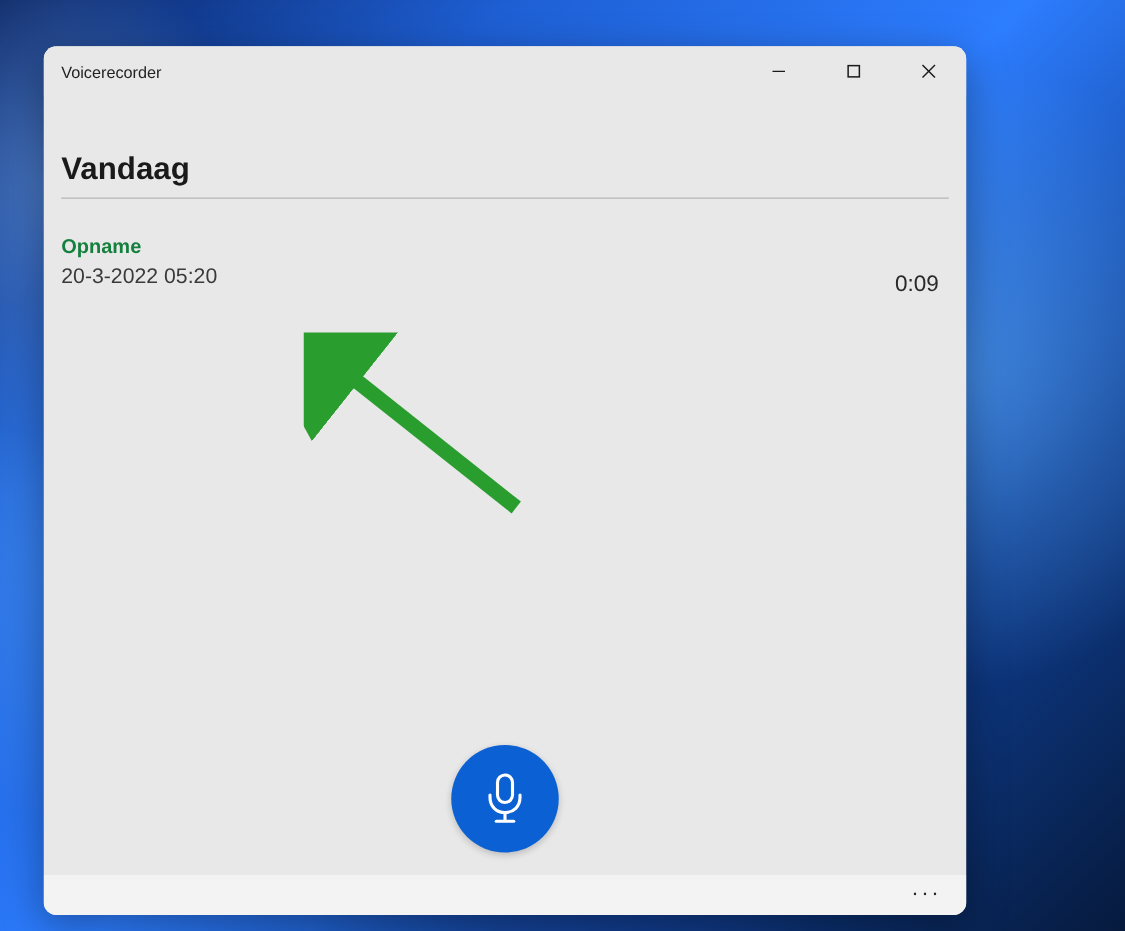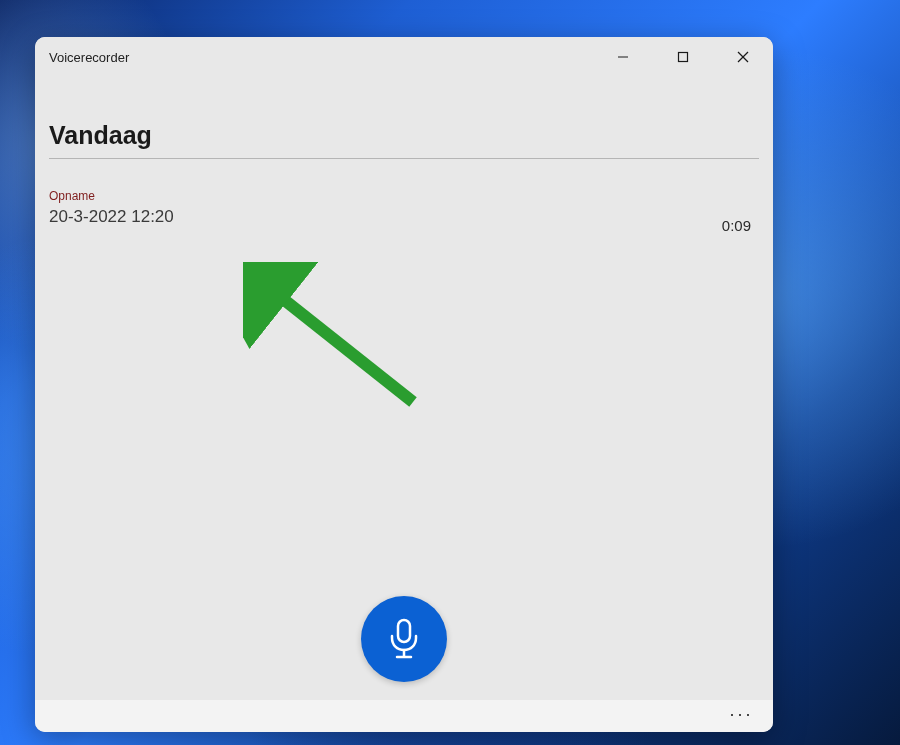--- a/index.html
+++ b/index.html
@@ -75,32 +75,32 @@
     .recording-list {
       padding: 22px 14px 0 14px;
     }
     .recording-item {
       display: flex;
       align-items: flex-start;
       justify-content: space-between;
       cursor: default;
     }
     .recording-title {
-      font-size: 12px;
-      font-weight: 400;
-      color: #7f1d1d;
+      font-size: 16px;
+      font-weight: 700;
+      color: #15803d;
       margin-bottom: 4px;
     }
     .recording-timestamp {
       font-size: 17px;
       color: #3a3a3a;
       font-weight: 400;
     }
     .recording-duration {
-      font-size: 15px;
+      font-size: 18px;
       color: #2a2a2a;
       padding-top: 28px;
       padding-right: 8px;
     }
     .content-area {
       flex: 1;
       position: relative;
     }
     .arrow-annotation {
       position: absolute;
@@ -171,21 +171,21 @@
 
   <div class="section-header">
     <div class="section-title">Vandaag</div>
     <hr class="section-divider">
   </div>
 
   <div class="recording-list">
     <div class="recording-item">
       <div>
         <div class="recording-title">Opname</div>
-        <div class="recording-timestamp">20-3-2022 12:20</div>
+        <div class="recording-timestamp">20-3-2022 05:20</div>
       </div>
       <div class="recording-duration">0:09</div>
     </div>
   </div>
 
   <div class="content-area">
     <svg class="arrow-annotation" width="200" height="170" viewBox="0 0 200 170">
       <defs>
         <marker id="arrowhead" markerWidth="12" markerHeight="10" refX="2" refY="5" orient="auto">
           <polygon points="0 0, 12 5, 0 10" fill="#2a9d2f"></polygon>

